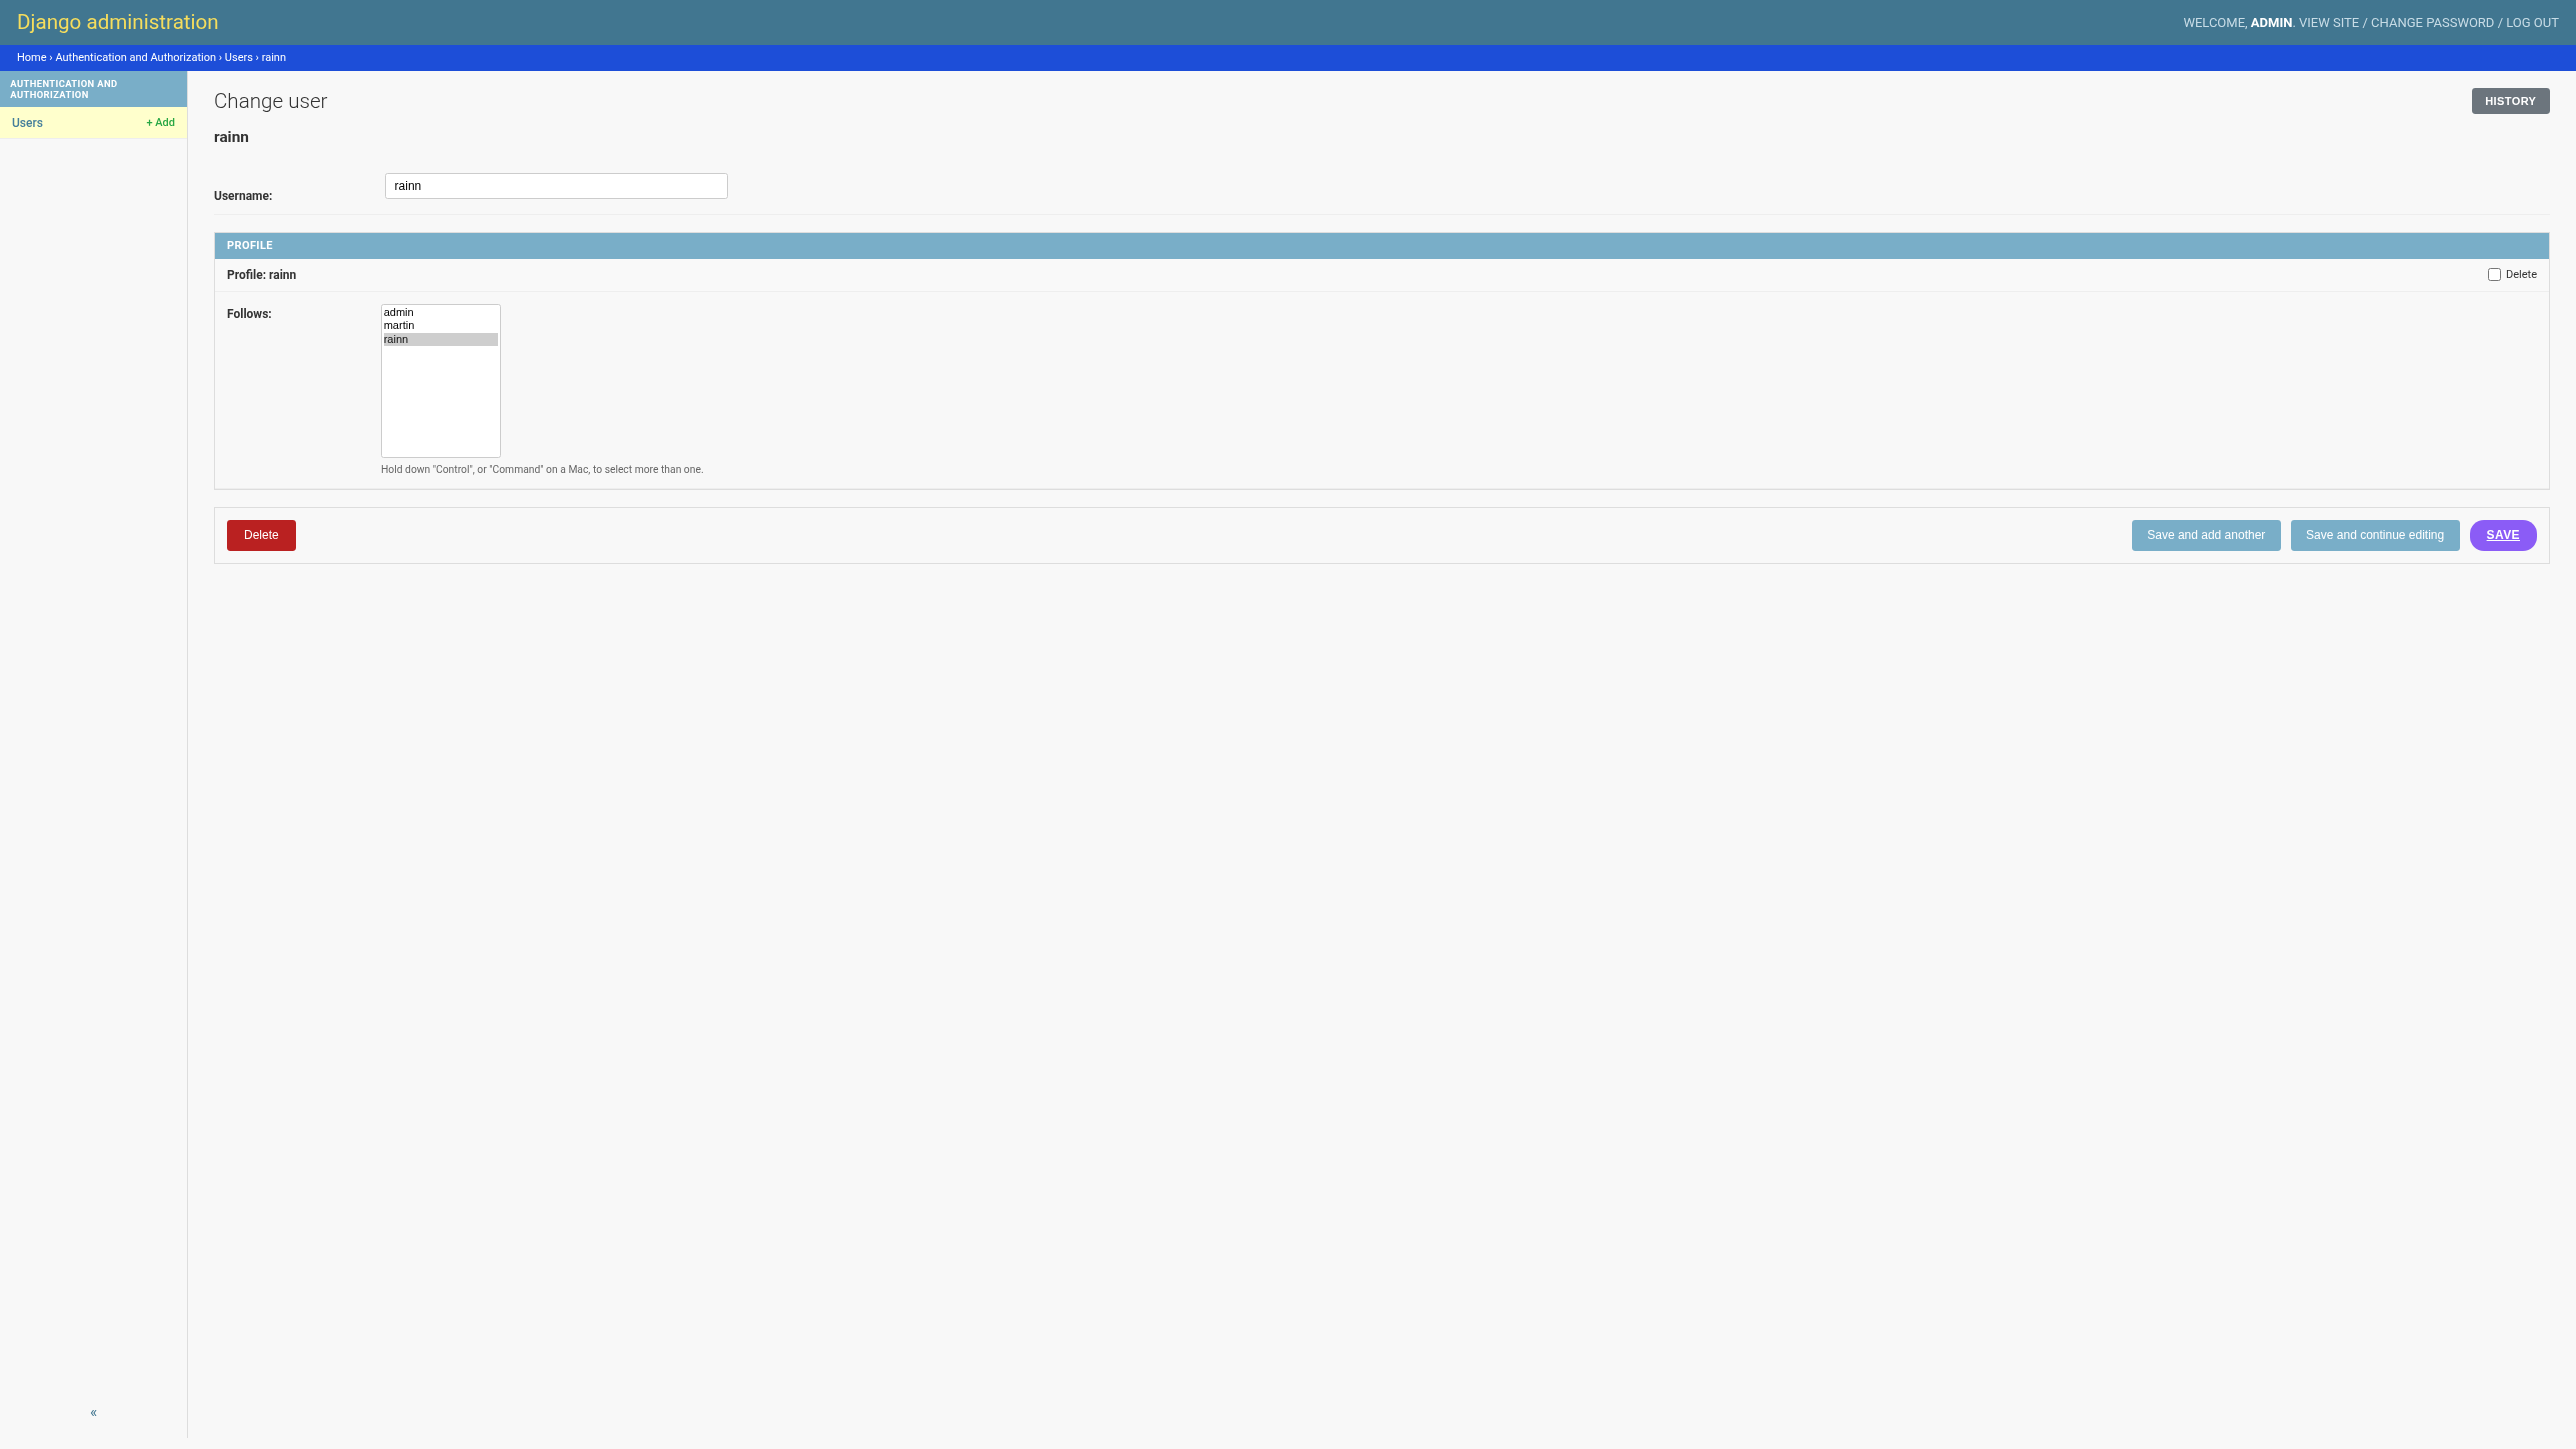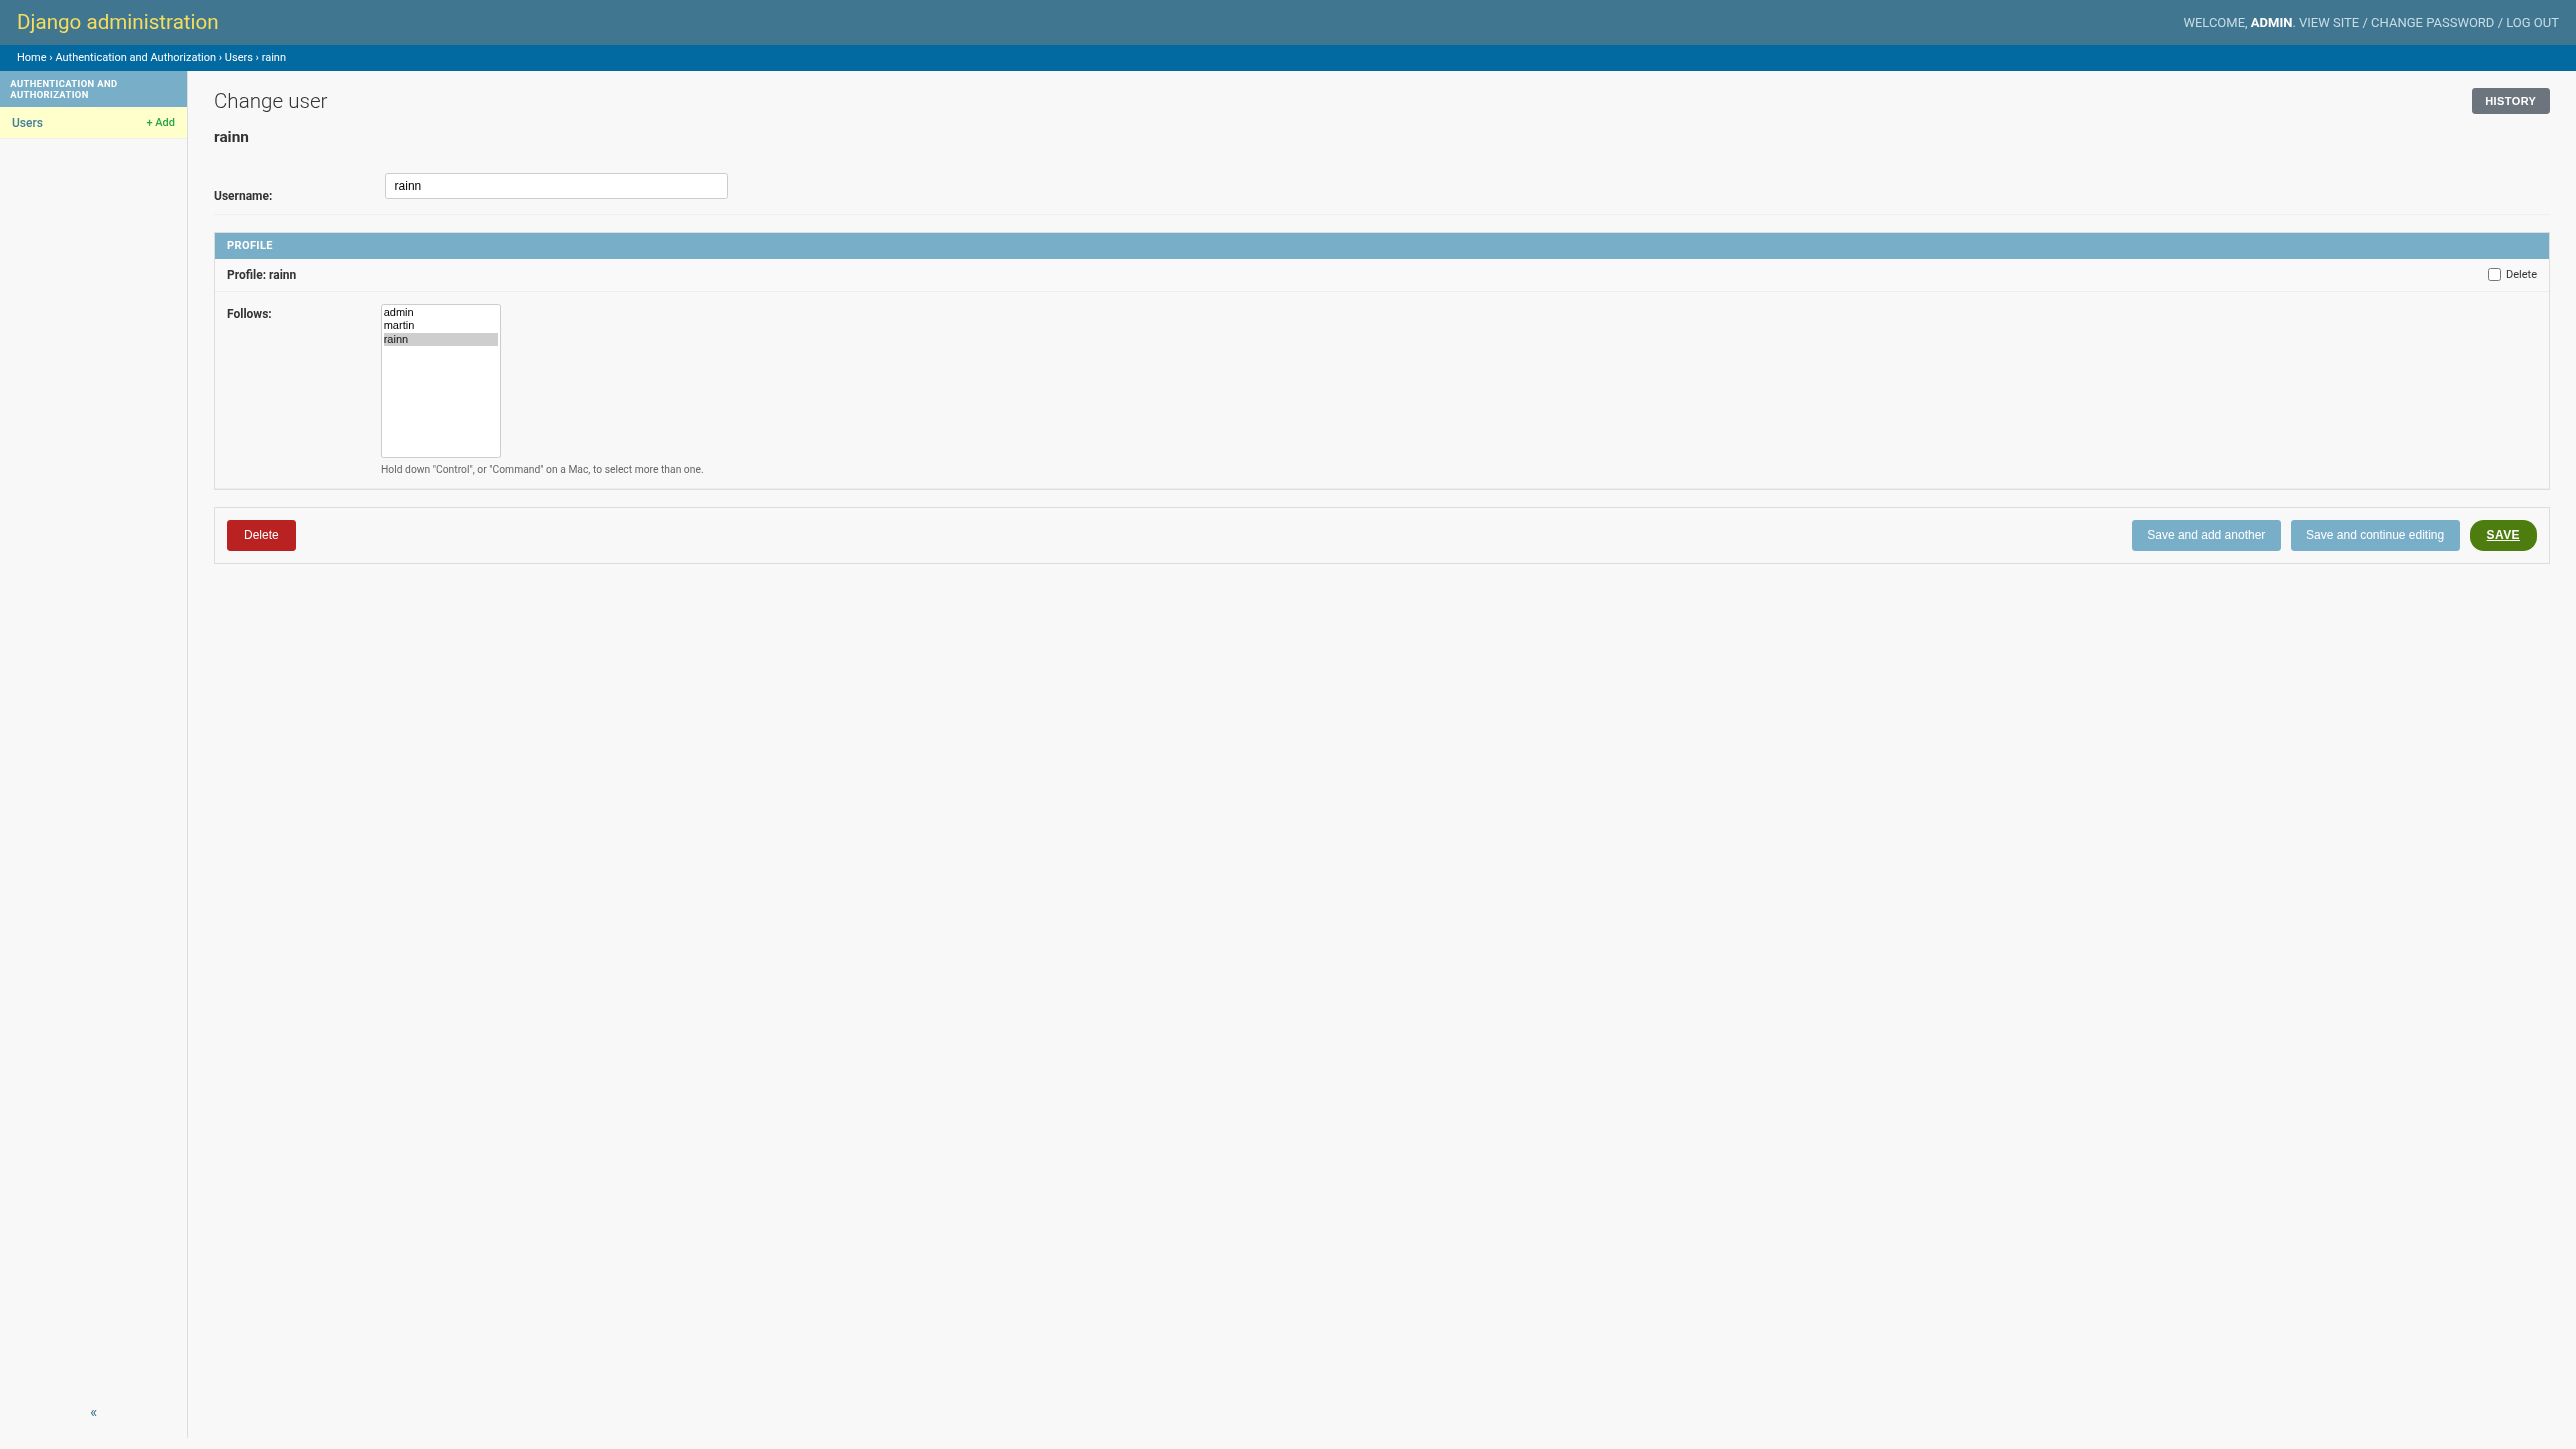--- a/index.html
+++ b/index.html
@@ -25,21 +25,21 @@
     #header-tools a {
       color: #c8dce6;
       text-decoration: none;
     }
     #header-tools strong {
       color: #fff;
     }
 
     
     #breadcrumbs {
-      background: #0369a1;
+      background: #1d4ed8;
       padding: 6.9px 17px;
       color: #fff;
       font-size: 11px;
     }
     #breadcrumbs a { color: #fff; text-decoration: none; }
 
     
     #container {
       display: flex;
       min-height: calc(100vh - 82px);
@@ -256,21 +256,21 @@
     .save-add-btn, .save-continue-btn {
       background: #79aec8;
       color: #fff;
       border: none;
       padding: 8.6px 15.4px;
       border-radius: 3.4px;
       font-size: 12px;
       cursor: pointer;
     }
     .save-btn {
-      background: #4d7c0f;
+      background: #8b5cf6;
       color: #fff;
       border: none;
       padding: 8.6px 17px;
       border-radius: 14px;
       font-size: 12px;
       font-weight: bold;
       cursor: pointer;
       letter-spacing: 0.4px;
       text-transform: uppercase;
       text-decoration: underline;

